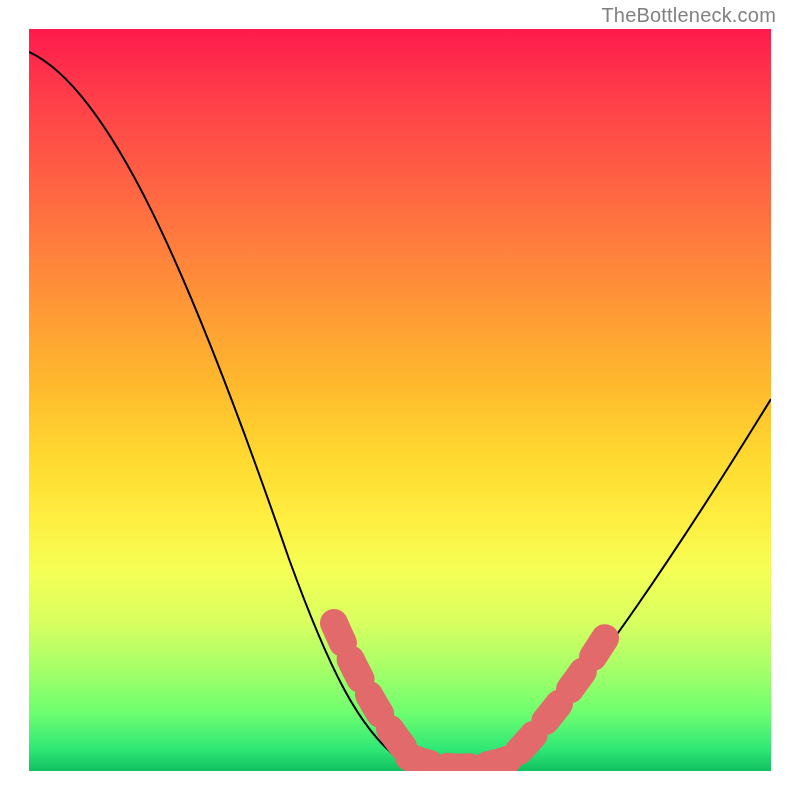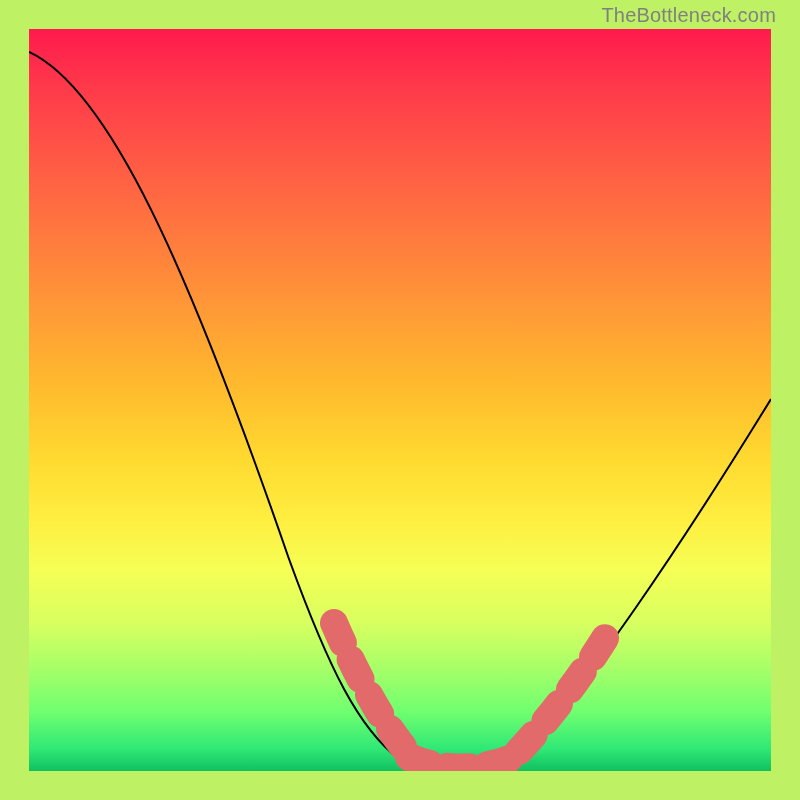--- a/index.html
+++ b/index.html
@@ -7,21 +7,21 @@
     padding: 0;
     width: 800px;
     height: 800px;
     background: #000;
     overflow: hidden;
     font-family: Arial, Helvetica, sans-serif;
   }
   .frame {
     position: absolute;
     inset: 0;
-    background: #bef264;
+    background: #ffffff;
   }
   .plot-area {
     position: absolute;
     left: 29px;
     top: 29px;
     width: 742px;
     height: 742px;
     
     background: linear-gradient(to bottom,
       #ff1a4d 0%,

